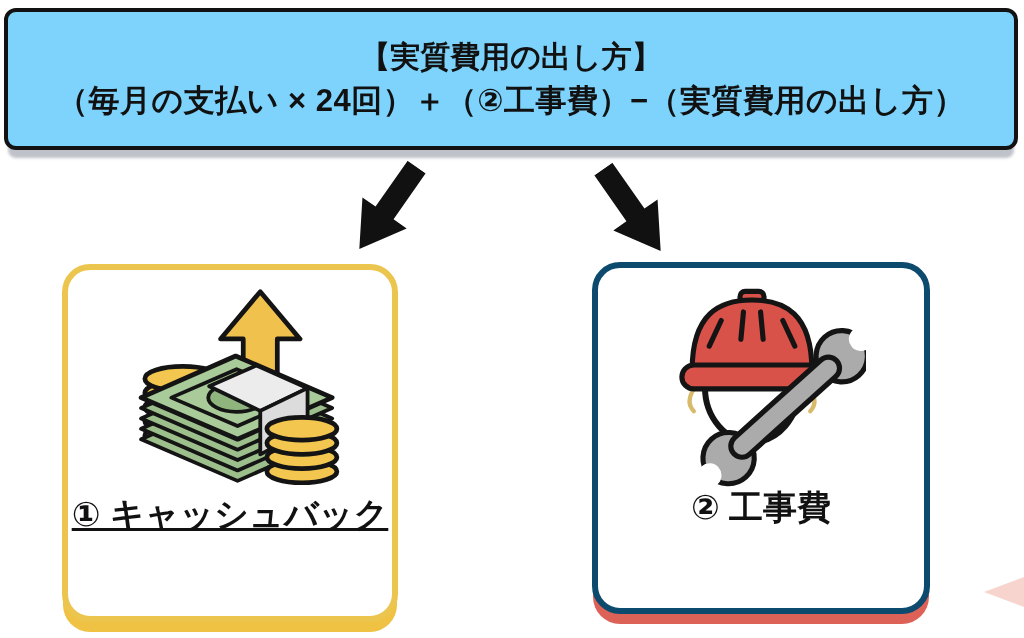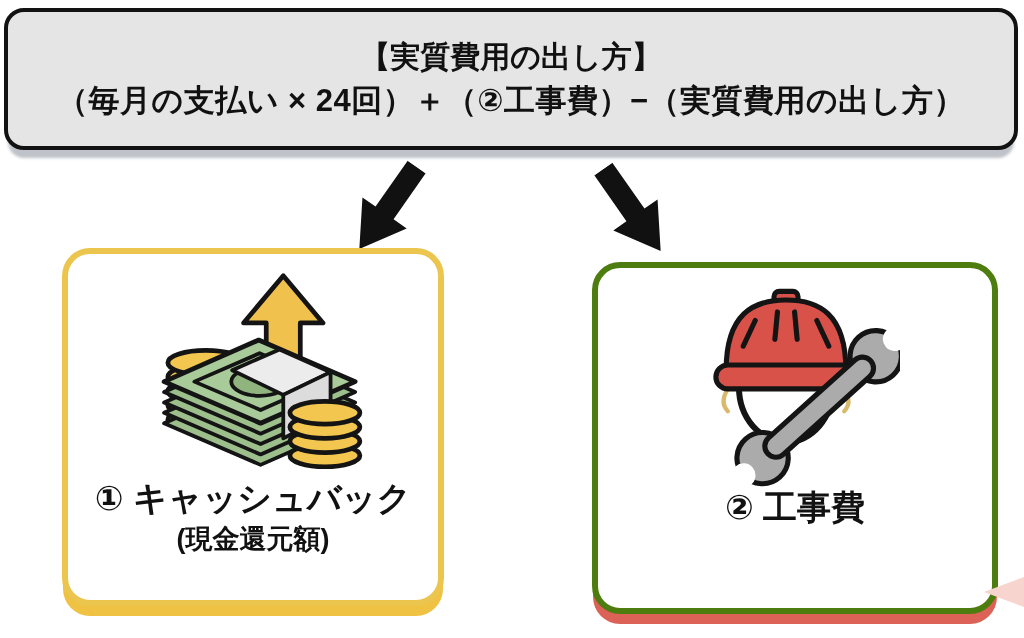--- a/index.html
+++ b/index.html
@@ -3,43 +3,43 @@
 <meta charset="utf-8">
 <style>
   html,body{margin:0;padding:0;background:#ffffff;}
   .canvas{
     position:relative;width:1024px;height:638px;background:#ffffff;overflow:hidden;
     font-family:"Liberation Sans","DejaVu Sans",sans-serif;color:#111;
   }
   
   .formula-box{
     position:absolute;left:4px;top:8px;width:1014px;height:142px;box-sizing:border-box;
-    background:#e5e5e5;border:4px solid #121212;border-radius:20px;
+    background:#7dd3fc;border:4px solid #121212;border-radius:12px;
     box-shadow:0 12px 3px -4px #BFC3C9;
     display:flex;flex-direction:column;align-items:center;justify-content:center;gap:13px;
   }
   .formula-title{font-size:30px;font-weight:800;line-height:1;white-space:nowrap;}
   .formula-line{font-size:31px;font-weight:800;line-height:1;white-space:nowrap;letter-spacing:0.5px;}
   
   .arrow{position:absolute;width:60px;height:100px;}
   .arrow svg{display:block;width:100%;height:100%;}
   .arrow-left{left:358px;top:158px;transform:rotate(35deg);}
   .arrow-right{left:602px;top:160px;transform:rotate(-35deg);}
   
   .card{
     position:absolute;box-sizing:border-box;background:#ffffff;border-radius:28px;
     display:flex;flex-direction:column;align-items:center;
   }
   .card-cashback{
-    left:62px;top:248px;width:382px;height:358px;
-    border:6px solid #ECC54F;box-shadow:0 11px 0 -1px #EFC243;
+    left:62px;top:264px;width:336px;height:358px;
+    border:6px solid #ECC54F;box-shadow:0 11px 0 -1px #EFC243;text-decoration:underline;
   }
   .card-construction{
-    left:592px;top:262px;width:406px;height:352px;
-    border:6px solid #4d7c0f;box-shadow:0 11px 0 -1px #DC6257;
+    left:592px;top:262px;width:338px;height:352px;
+    border:6px solid #0c4a6e;box-shadow:0 11px 0 -1px #DC6257;
   }
   .card-icon{margin-top:16px;}
   .card-icon svg{display:block;}
   .card-title{font-size:34px;font-weight:800;line-height:1.1;white-space:nowrap;margin-top:0;}
   .card-subtitle{font-size:27px;font-weight:800;line-height:1.1;white-space:nowrap;margin-top:8px;}
   .card-construction .card-icon{margin-top:20px;}
   
   .corner-artifact{
     position:absolute;right:0;top:577px;width:0;height:0;
     border-top:15px solid transparent;border-bottom:15px solid transparent;
@@ -93,21 +93,20 @@
           <polygon points="152,132 202,108 202,152 152,178" fill="#DCDCDC" stroke-width="4"></polygon>
 
           <ellipse cx="196" cy="196" rx="37" ry="12" fill="#F3C64F" stroke-width="5"></ellipse>
           <ellipse cx="196" cy="181" rx="37" ry="12" fill="#F3C64F" stroke-width="5"></ellipse>
           <ellipse cx="196" cy="166" rx="37" ry="12" fill="#F3C64F" stroke-width="5"></ellipse>
           <ellipse cx="196" cy="151" rx="37" ry="12" fill="#F3C64F" stroke-width="5"></ellipse>
         </g>
       </svg>
     </div>
     <div class="card-title">① キャッシュバック</div>
-    <div class="card-subtitle">(現金還元額)</div>
   </section>
 
   <section class="card card-construction">
     <div class="card-icon">
       <svg width="210" height="201" viewBox="0 0 245 235">
 
         <ellipse cx="112" cy="116" rx="55" ry="64" fill="#ffffff" stroke="#141414" stroke-width="7"></ellipse>
 
         <path d="M44,118 q-10,16 0,26" fill="none" stroke="#D9B96A" stroke-width="5" stroke-linecap="round"></path>
         <path d="M180,118 q10,16 0,26" fill="none" stroke="#D9B96A" stroke-width="5" stroke-linecap="round"></path>

